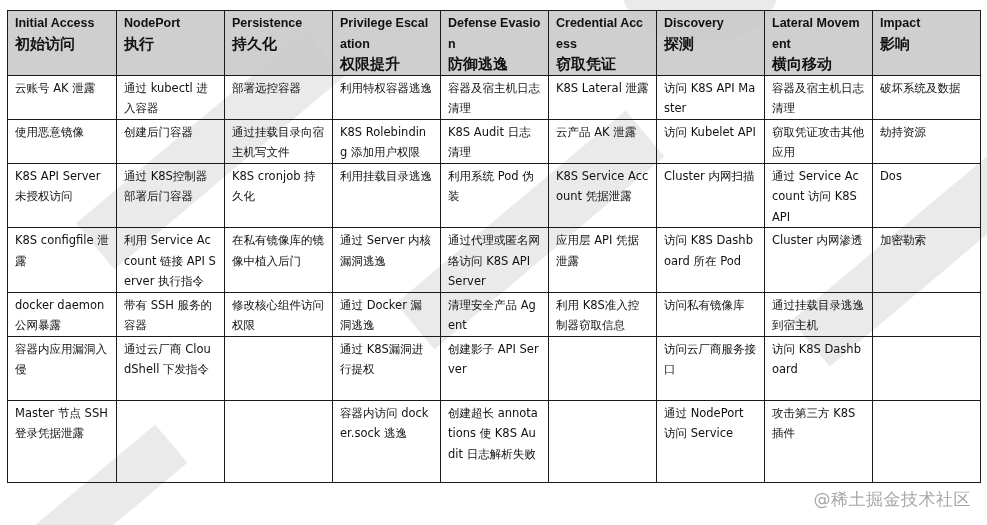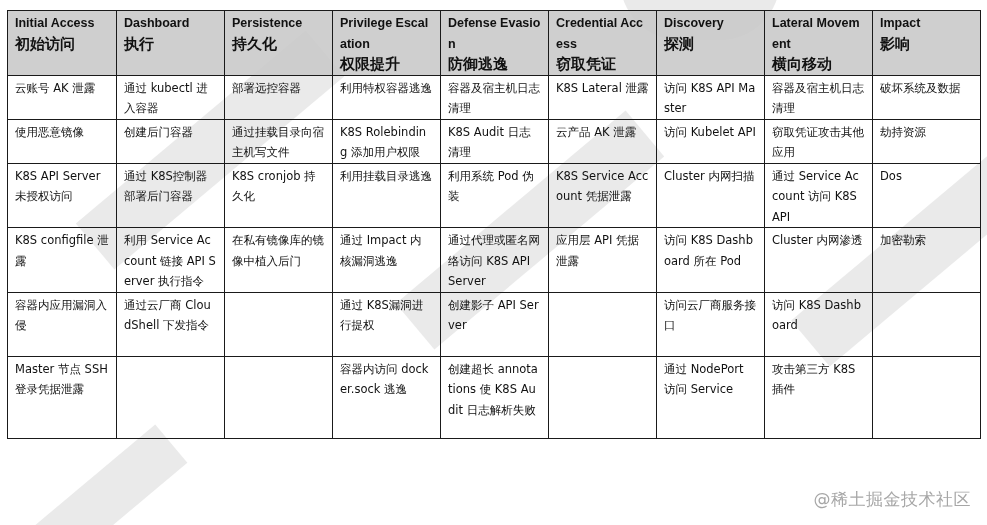--- a/index.html
+++ b/index.html
@@ -41,21 +41,21 @@
       <col style="width:108px">
       <col style="width:108px">
   </colgroup>
   <thead>
     <tr style="height:62px">
       <th>
           <span class="en">Initial Access</span>
           <span class="zh">初始访问</span>
         </th>
       <th>
-          <span class="en">Dashboard</span>
+          <span class="en">NodePort</span>
           <span class="zh">执行</span>
         </th>
       <th>
           <span class="en">Persistence</span>
           <span class="zh">持久化</span>
         </th>
       <th>
           <span class="en">Privilege Escalation</span>
           <span class="zh">权限提升</span>
         </th>
@@ -112,26 +112,37 @@
       <td>利用系统 Pod 伪装</td>
       <td>K8S Service Account 凭据泄露</td>
       <td>Cluster 内网扫描</td>
       <td>通过 Service Account 访问 K8S API</td>
       <td>Dos</td>
     </tr>
     <tr style="height:64px">
       <td>K8S configfile 泄露</td>
       <td>利用 Service Account 链接 API Server 执行指令</td>
       <td>在私有镜像库的镜像中植入后门</td>
-      <td>通过 Impact 内核漏洞逃逸</td>
+      <td>通过 Server 内核漏洞逃逸</td>
       <td>通过代理或匿名网络访问 K8S API Server</td>
       <td>应用层 API 凭据泄露</td>
       <td>访问 K8S Dashboard 所在 Pod</td>
       <td>Cluster 内网渗透</td>
       <td>加密勒索</td>
+    </tr>
+    <tr style="height:42px">
+      <td>docker daemon 公网暴露</td>
+      <td>带有 SSH 服务的容器</td>
+      <td>修改核心组件访问权限</td>
+      <td>通过 Docker 漏洞逃逸</td>
+      <td>清理安全产品 Agent</td>
+      <td>利用 K8S准入控制器窃取信息</td>
+      <td>访问私有镜像库</td>
+      <td>通过挂载目录逃逸到宿主机</td>
+      <td></td>
     </tr>
     <tr style="height:64px">
       <td>容器内应用漏洞入侵</td>
       <td>通过云厂商 CloudShell 下发指令</td>
       <td></td>
       <td>通过 K8S漏洞进行提权</td>
       <td>创建影子 API Server</td>
       <td></td>
       <td>访问云厂商服务接口</td>
       <td>访问 K8S Dashboard</td>

